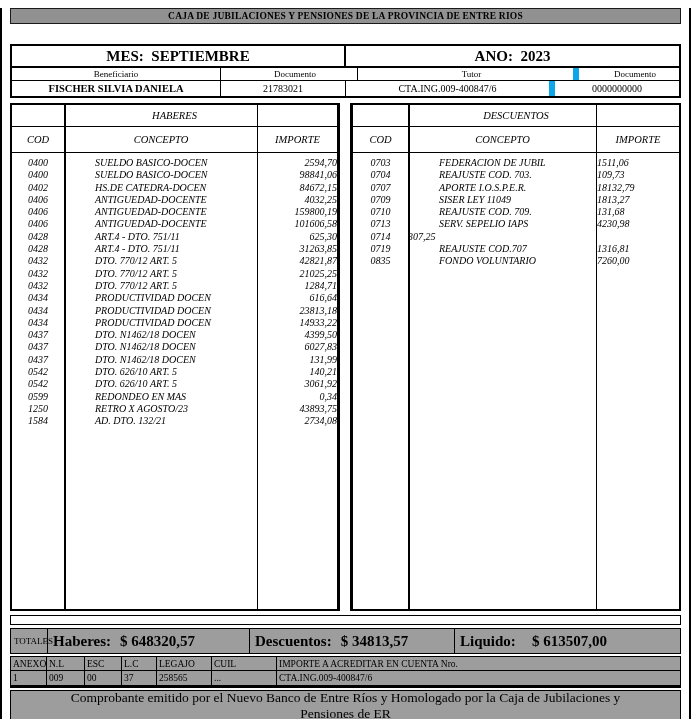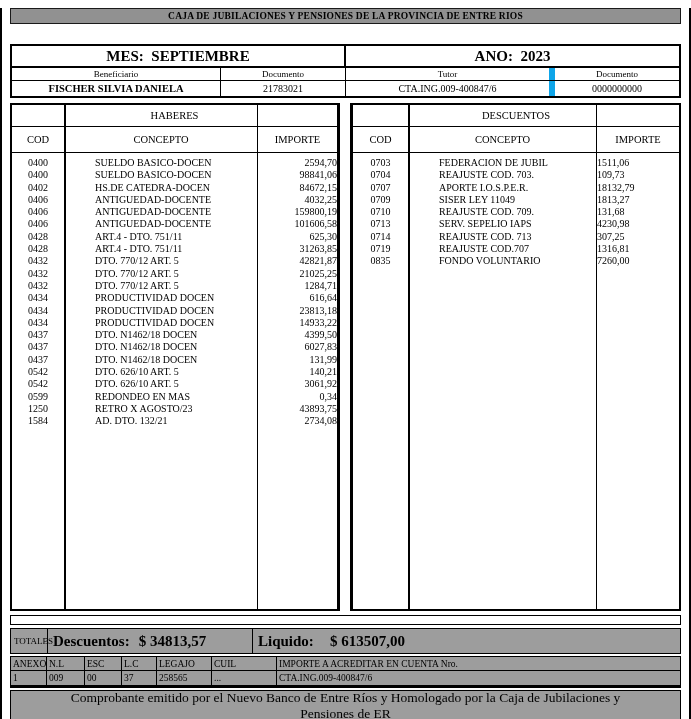--- a/index.html
+++ b/index.html
@@ -28,30 +28,30 @@
   }
   
   .header-box { margin:20px 8px 0; border:2px solid #000; }
   .row-period { display:flex; height:22px; border-bottom:2px solid #000; }
   .cell-period {
     display:flex; align-items:center; justify-content:center;
     font-weight:bold; font-size:15px; white-space:pre;
   }
   .cell-period.month { width:334px; border-right:2px solid #000; }
   .cell-period.year  { flex:1; }
-  .row-labels { display:flex; height:13px; border-bottom:1px solid #000; font-size:9px; }
+  .row-labels { display:flex; height:13px; border-bottom:1px solid #000; font-size:9px;gap:12px; }
   .row-values { display:flex; height:15px; font-size:10px; }
   .bcell { display:flex; align-items:center; justify-content:center; overflow:hidden; }
   .b0 { width:209px; border-right:1px solid #000; }
   .b1 { width:125px; border-right:1px solid #000; }
   .b2 { width:209px; border-right:6px solid #0ea5e9; }
   .b3 { flex:1; }
   .row-values .b0 { font-weight:bold; font-size:10.5px; }
   
-  .main-table { margin:5px 8px 0; height:508px; display:flex; }
+  .main-table { margin:5px 8px 0; height:508px; display:flex;font-style:italic; }
   .side-table {
     position:relative;
     border:2px solid #000;
     display:flex; flex-direction:column;
   }
   .tbl-left  { width:329px; }
   .tbl-right { width:330px; }
   .gap-col { width:12px; border-left:1.5px solid #000; border-right:1.5px solid #000; margin:0 0; background:#fff; }
   .vline { position:absolute; top:0; bottom:0; width:1.5px; background:#000; }
   .tbl-left  .vl-a { left:52px; }  .tbl-left  .vl-b { right:79px; }
@@ -299,21 +299,20 @@
             <div class="tcell c1">REAJUSTE COD. 709.</div>
             <div class="tcell c2">131,68</div>
           </div>
           <div class="trow">
             <div class="tcell c0">0713</div>
             <div class="tcell c1">SERV. SEPELIO IAPS</div>
             <div class="tcell c2">4230,98</div>
           </div>
           <div class="trow">
             <div class="tcell c0">0714</div>
-            <div class="tcell c1">REAJUSTE COD. 713</div>
             <div class="tcell c2">307,25</div>
           </div>
           <div class="trow">
             <div class="tcell c0">0719</div>
             <div class="tcell c1">REAJUSTE COD.707</div>
             <div class="tcell c2">1316,81</div>
           </div>
           <div class="trow">
             <div class="tcell c0">0835</div>
             <div class="tcell c1">FONDO VOLUNTARIO</div>
@@ -321,20 +320,24 @@
           </div>
         </div>
     </div>
 
   </div>
 
   <div class="strip"></div>
 
   <div class="totals">
     <div class="t-label">TOTALES</div>
+    <div class="t-seg t-hab">
+      <span>Haberes:</span>
+      <span class="val">$ 648320,57</span>
+    </div>
     <div class="t-seg t-desc">
       <span>Descuentos:</span>
       <span class="val">$ 34813,57</span>
     </div>
     <div class="t-seg t-liq">
       <span>Liquido:</span>
       <span class="val">$ 613507,00</span>
     </div>
   </div>
 

